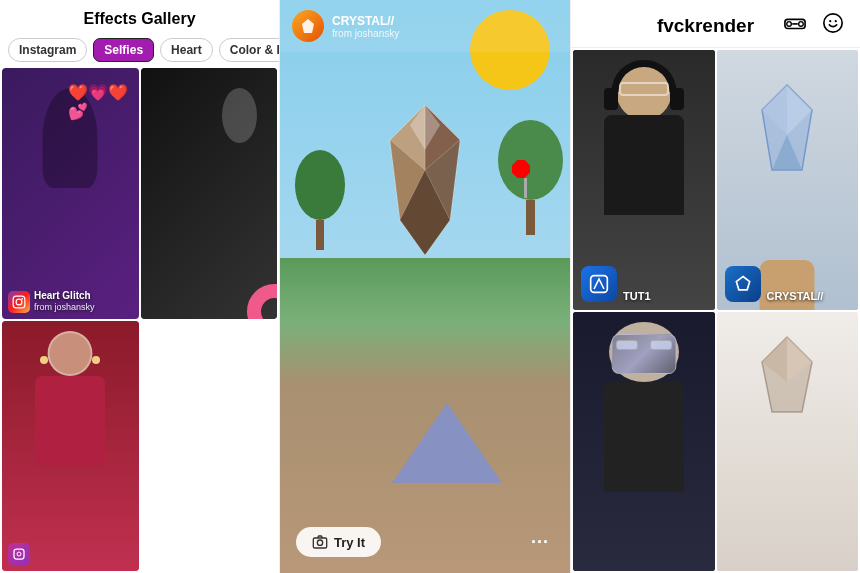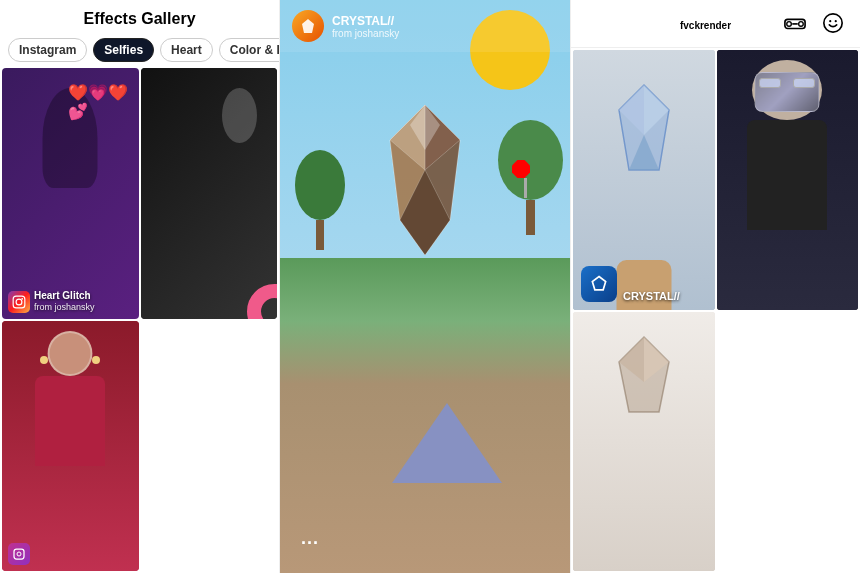--- a/index.html
+++ b/index.html
@@ -47,23 +47,24 @@
       padding: 4px 10px;
       font-size: 12px;
       font-weight: 600;
       cursor: pointer;
       white-space: nowrap;
       border: 1px solid #ccc;
       background: #fff;
       color: #333;
     }
     .gallery-tab.active {
-      background: #0f172a;
+      background: #a21caf;
       color: #fff;
       border-color: #222;
+      border-radius: 7px;
     }
 
     #gallery-grid {
       display: grid;
       grid-template-columns: 1fr 1fr;
       grid-template-rows: 1fr 1fr;
       flex: 1;
       gap: 2px;
       padding: 0 2px 2px;
       overflow: hidden;
@@ -296,21 +297,21 @@
     }
 
     #profile-header {
       display: flex;
       align-items: center;
       justify-content: space-between;
       padding: 12px 16px 8px;
       border-bottom: 1px solid #eee;
     }
     #profile-username {
-      font-size: 10px;
+      font-size: 19px;
       font-weight: 700;
       color: #000;
     }
     #profile-icons {
       display: flex;
       gap: 16px;
     }
     .profile-icon {
       font-size: 20px;
       color: #000;
@@ -491,20 +492,28 @@
         <polygon points="9,2 15,7 13,16 5,16 3,7" fill="rgba(255,255,255,0.9)"></polygon>
       </svg>
     </div>
     <div id="ar-user-info">
       <span id="ar-effect-name">CRYSTAL//</span>
       <span id="ar-from">from joshansky</span>
     </div>
   </div>
 
   <div id="ar-bottom">
+    <div id="ar-try-btn">
+      <svg width="16" height="16" viewBox="0 0 24 24">
+        <rect x="2" y="6" width="20" height="15" rx="2" fill="none" stroke="#333" stroke-width="2"></rect>
+        <circle cx="12" cy="13" r="4" fill="none" stroke="#333" stroke-width="2"></circle>
+        <path d="M8 6 L10 3 L14 3 L16 6" fill="none" stroke="#333" stroke-width="2"></path>
+      </svg>
+      <span>Try It</span>
+    </div>
     <div id="ar-more-btn">
       <span>···</span>
     </div>
   </div>
 </div>
 
 <div id="panel-profile">
   <div id="profile-header">
     <div style="width:40px;"></div>
     <span id="profile-username">fvckrender</span>
@@ -525,20 +534,40 @@
           <path d="M8 14 Q12 18 16 14" stroke="#000" stroke-width="1.8" fill="none" stroke-linecap="round"></path>
           <circle cx="9" cy="10" r="1.2" fill="#000"></circle>
           <circle cx="15" cy="10" r="1.2" fill="#000"></circle>
         </svg>
       </span>
     </div>
   </div>
 
   <div id="profile-grid">
 
+    <div class="profile-cell pcell-1">
+      <div style="position:absolute;inset:0;background:linear-gradient(180deg,#2a2a2a 0%,#444 100%);"></div>
+
+      <div style="position:absolute;top:15px;left:50%;transform:translateX(-50%);width:55px;height:55px;background:#c8a880;border-radius:50%;"></div>
+      <div style="position:absolute;top:65px;left:50%;transform:translateX(-50%);width:80px;height:100px;background:#1a1a1a;border-radius:8px 8px 0 0;"></div>
+
+      <div style="position:absolute;top:10px;left:50%;transform:translateX(-50%);width:65px;height:32px;border-top:7px solid #111;border-left:7px solid #111;border-right:7px solid #111;border-radius:32px 32px 0 0;"></div>
+      <div style="position:absolute;top:38px;left:calc(50% - 40px);width:14px;height:22px;background:#111;border-radius:4px;"></div>
+      <div style="position:absolute;top:38px;left:calc(50% + 26px);width:14px;height:22px;background:#111;border-radius:4px;"></div>
+
+      <div style="position:absolute;top:32px;left:50%;transform:translateX(-50%);width:50px;height:14px;border:2px solid rgba(255,255,255,0.5);border-radius:4px;"></div>
+
+      <div class="profile-effect-badge">
+        <svg width="20" height="20" viewBox="0 0 24 24">
+          <rect x="2" y="2" width="20" height="20" rx="4" fill="none" stroke="white" stroke-width="2"></rect>
+          <path d="M6 18 L12 6 L18 18" stroke="white" stroke-width="2" fill="none"></path>
+        </svg>
+      </div>
+      <span class="profile-effect-name">TUT1</span>
+    </div>
 
     <div class="profile-cell pcell-2">
       <div style="position:absolute;inset:0;background:linear-gradient(180deg,#d0d8e0 0%,#b0c0d0 100%);"></div>
 
       <div style="position:absolute;top:30px;left:50%;transform:translateX(-50%);width:60px;height:100px;">
         <svg viewBox="0 0 60 100">
           <polygon points="30,5 55,30 45,90 15,90 5,30" fill="rgba(150,180,220,0.6)" stroke="rgba(100,140,200,0.8)" stroke-width="1.5"></polygon>
           <polygon points="30,5 55,30 30,55" fill="rgba(200,220,240,0.5)"></polygon>
           <polygon points="30,5 5,30 30,55" fill="rgba(180,200,230,0.7)"></polygon>
           <polygon points="45,90 15,90 30,55" fill="rgba(120,160,200,0.6)"></polygon>

